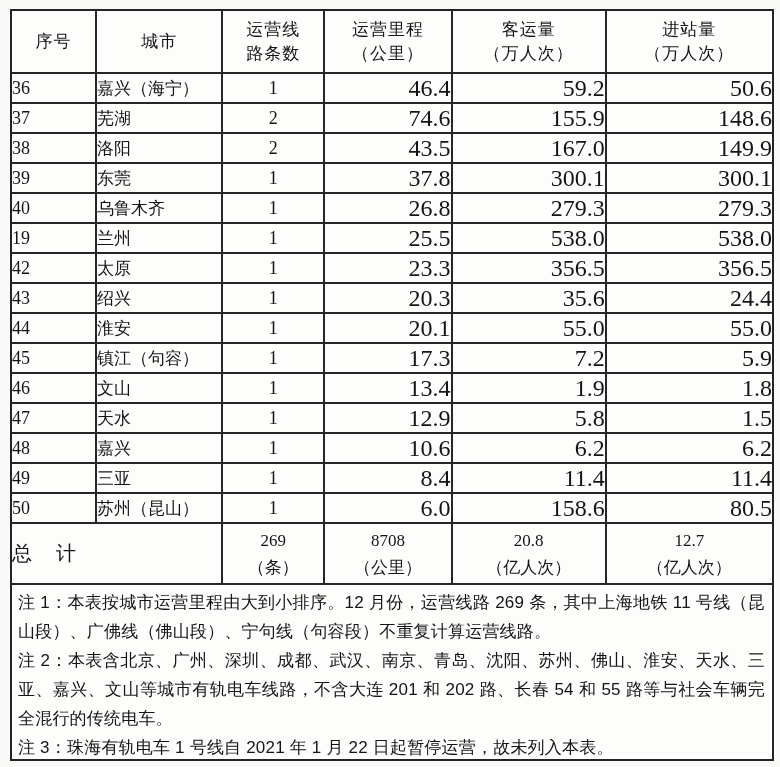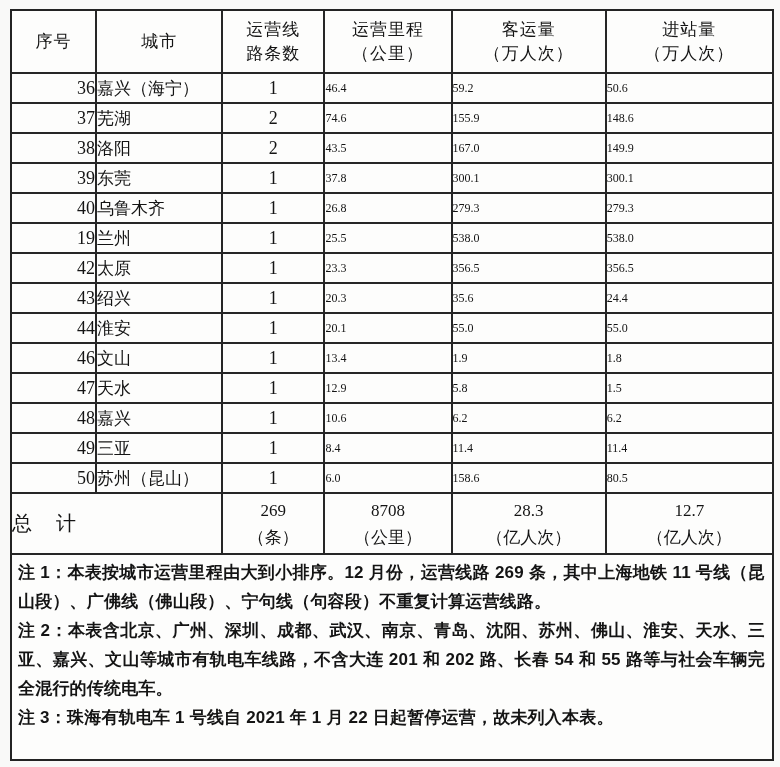--- a/index.html
+++ b/index.html
@@ -36,53 +36,53 @@
   thead tr { height: 62px; }
   tbody tr.r { height: 30px; }
   tr.total-row { height: 60px; }
   th .hline {
     text-align: center;
     font-size: 17px;
     line-height: 24px;
     letter-spacing: 1px;
   }
   td.c-seq {
-    text-align: right;
+    text-align: left;
     font-size: 18px;
   }
   td.c-city {
     font-size: 17px;
   }
   td.c-lines {
     text-align: center;
     font-size: 18px;
   }
   td.c-num {
-    text-align: left;
-    font-size: 12px;
+    text-align: right;
+    font-size: 24px;
     padding-right: 4px;
     margin-top: 46px;
   }
   td.c-total-label {
     text-align: left;
     font-size: 20px;
     letter-spacing: 2px;
   }
   td.c-total-val {
     text-align: center;
     font-size: 17px;
     vertical-align: middle;
   }
   td.c-total-val .tline { line-height: 27px; text-align: center; }
   .notes {
     border-top: 2px solid #262626;
     box-sizing: border-box;
     padding: 3px 7px 0 6px;
     font-size: 17px;
-    font-weight: bold;
+    font-weight: normal;
     line-height: 29px;
     text-align: justify;
     font-family: "Liberation Sans", "DejaVu Sans", sans-serif;
     letter-spacing: 0.2px;
   }
   .notes p { margin: 0; }
 </style>
 </head>
 <body>
 
@@ -191,20 +191,28 @@
       </tr>
       <tr class="r">
         <td class="c-seq">44</td>
         <td class="c-city">淮安</td>
         <td class="c-lines">1</td>
         <td class="c-num">20.1</td>
         <td class="c-num">55.0</td>
         <td class="c-num">55.0</td>
       </tr>
       <tr class="r">
+        <td class="c-seq">45</td>
+        <td class="c-city">镇江（句容）</td>
+        <td class="c-lines">1</td>
+        <td class="c-num">17.3</td>
+        <td class="c-num">7.2</td>
+        <td class="c-num">5.9</td>
+      </tr>
+      <tr class="r">
         <td class="c-seq">46</td>
         <td class="c-city">文山</td>
         <td class="c-lines">1</td>
         <td class="c-num">13.4</td>
         <td class="c-num">1.9</td>
         <td class="c-num">1.8</td>
       </tr>
       <tr class="r">
         <td class="c-seq">47</td>
         <td class="c-city">天水</td>
@@ -241,21 +249,21 @@
         <td class="c-total-label" colspan="2">总　计</td>
         <td class="c-total-val">
           <div class="tline">269</div>
           <div class="tline">（条）</div>
         </td>
         <td class="c-total-val">
           <div class="tline">8708</div>
           <div class="tline">（公里）</div>
         </td>
         <td class="c-total-val">
-          <div class="tline">28.3</div>
+          <div class="tline">20.8</div>
           <div class="tline">（亿人次）</div>
         </td>
         <td class="c-total-val">
           <div class="tline">12.7</div>
           <div class="tline">（亿人次）</div>
         </td>
       </tr>
     </tbody>
   </table>
 

